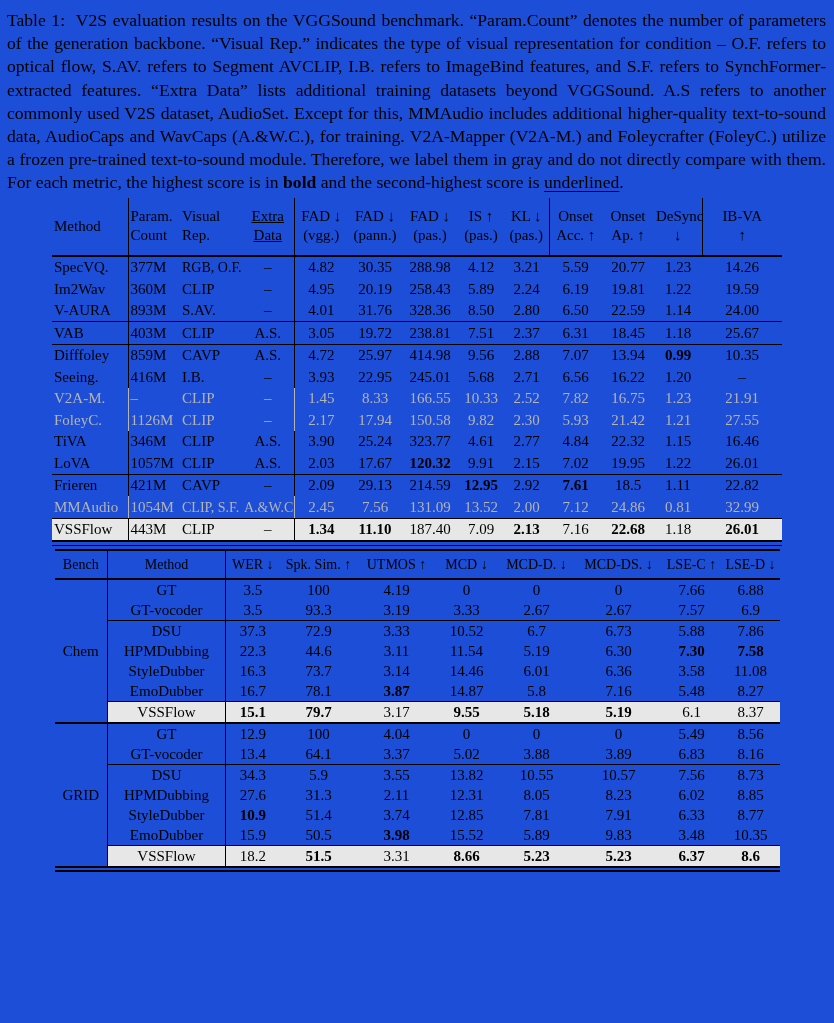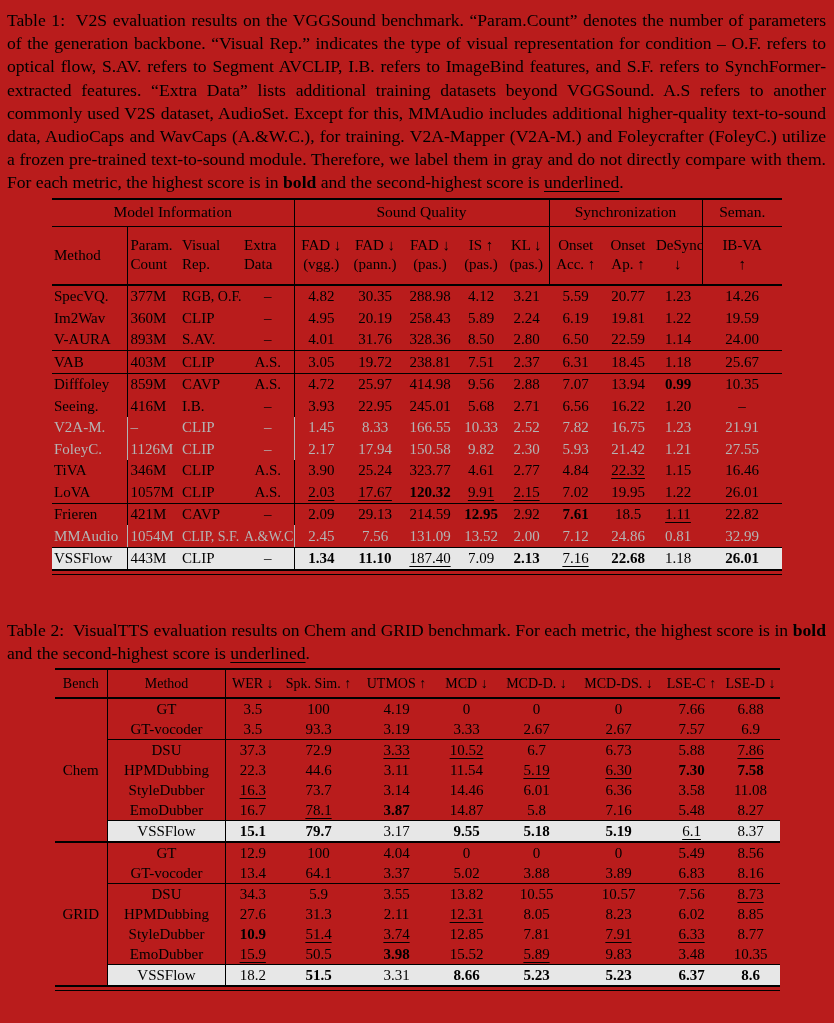--- a/index.html
+++ b/index.html
@@ -1,18 +1,18 @@
 <!DOCTYPE html>
 <html><head>
 <meta charset="utf-8">
 <style>
   html,body{margin:0;padding:0;background:#ffffff;}
   .page{
     width:834px;height:1023px;overflow:hidden;box-sizing:border-box;
-    background:#b91c1c;color:#000;
+    background:#1d4ed8;color:#000;
     font-family:"Liberation Serif","DejaVu Serif",serif;
     padding-top:9px;
   }
   .cap{
     margin:0 8px 0 7px;text-align:justify;
     font-size:17.6px;line-height:23.2px;
   }
   .cap .b{font-weight:bold;}
   .cap .u{text-decoration:underline;text-underline-offset:2.5px;}
   .cap2{margin-top:44px;}
@@ -33,24 +33,24 @@
   #t1 tbody td{height:21.5px;}
   
   tr.t2h th{border-top:2.2px solid #000;border-bottom:2.2px solid #000;height:27px;font-size:14px;}
   #t2 tbody td{height:20px;}
   .hb td{border-bottom:1px solid #000;}
   .thickb, tr.thickbr td{border-bottom:2.2px solid #000;}
   tr.hl td{background:#e7e7e7;}
   tr.gray td{color:#b4b4b4;}
   tr.gray td.vr{border-right-color:#b4b4b4;}
   .b{font-weight:bold;}
-  .u{text-decoration:underline;text-underline-offset:2.5px;text-decoration-thickness:1px;}
+  .u{text-underline-offset:2.5px;text-decoration-thickness:1px;}
   .small{font-size:14px;}
   .al{text-align:left;}
-  .ar{text-align:left;}
+  .ar{text-align:center;text-decoration:underline;}
   .dbl{height:1.3px;background:#000;margin:2.5px auto 0;}
   .dbl-t1{width:730px;}
   .dbl-t2{width:725px;}
 </style>
 </head>
 <body>
 
 <div class="page">
   <p class="cap" id="cap1"><span>Table 1:&nbsp; V2S evaluation results on the VGGSound benchmark. “Param.Count” denotes the number of parameters of the generation backbone. “Visual Rep.” indicates the type of visual representation for condition – O.F. refers to optical flow, S.AV. refers to Segment AVCLIP, I.B. refers to ImageBind features, and S.F. refers to SynchFormer-extracted features. “Extra Data” lists additional training datasets beyond VGGSound. A.S refers to another commonly used V2S dataset, AudioSet. Except for this, MMAudio includes additional higher-quality text-to-sound data, AudioCaps and WavCaps (A.&amp;W.C.), for training. V2A-Mapper (V2A-M.) and Foleycrafter (FoleyC.) utilize a frozen pre-trained text-to-sound module. Therefore, we label them in gray and do not directly compare with them. For each metric, the highest score is in </span><span class="b">bold</span><span> and the second-highest score is </span><span class="u">underlined</span><span>.</span></p>
   <table id="t1">
@@ -63,26 +63,20 @@
         <col style="width: 54px;">
         <col style="width: 56px;">
         <col style="width: 46px;">
         <col style="width: 45px;">
         <col style="width: 53px;">
         <col style="width: 52px;">
         <col style="width: 48px;">
         <col style="width: 80px;">
       </colgroup>
       <thead>
-        <tr class="t1g">
-          <td colspan="4" class="vr"><span>Model Information</span></td>
-          <td colspan="5" class="vr"><span>Sound Quality</span></td>
-          <td colspan="3" class="vr"><span>Synchronization</span></td>
-          <td colspan="1"><span>Seman.</span></td>
-        </tr>
         <tr class="t1c">
           <td class="al vr"><span>Method</span></td>
           <td class="al">
             <div class="h2"><span>Param.</span></div>
             <div class="h2"><span>Count</span></div>
           </td>
           <td class="al">
             <div class="h2"><span>Visual</span></div>
             <div class="h2"><span>Rep.</span></div>
           </td>
@@ -321,21 +315,20 @@
           <td><span class="b">2.13</span></td>
           <td><span class="u">7.16</span></td>
           <td><span class="b">22.68</span></td>
           <td><span>1.18</span></td>
           <td><span class="b">26.01</span></td>
         </tr>
       </tbody>
     </table>
   <div class="dbl dbl-t1"></div>
 
-  <p class="cap cap2" id="cap2"><span>Table 2:&nbsp; VisualTTS evaluation results on Chem and GRID benchmark. For each metric, the highest score is in </span><span class="b">bold</span><span> and the second-highest score is </span><span class="u">underlined</span><span>.</span></p>
   <table id="t2">
       <colgroup>
         <col style="width: 53px;">
         <col style="width: 118px;">
         <col style="width: 54px;">
         <col style="width: 78px;">
         <col style="width: 78px;">
         <col style="width: 62px;">
         <col style="width: 78px;">
         <col style="width: 86px;">

